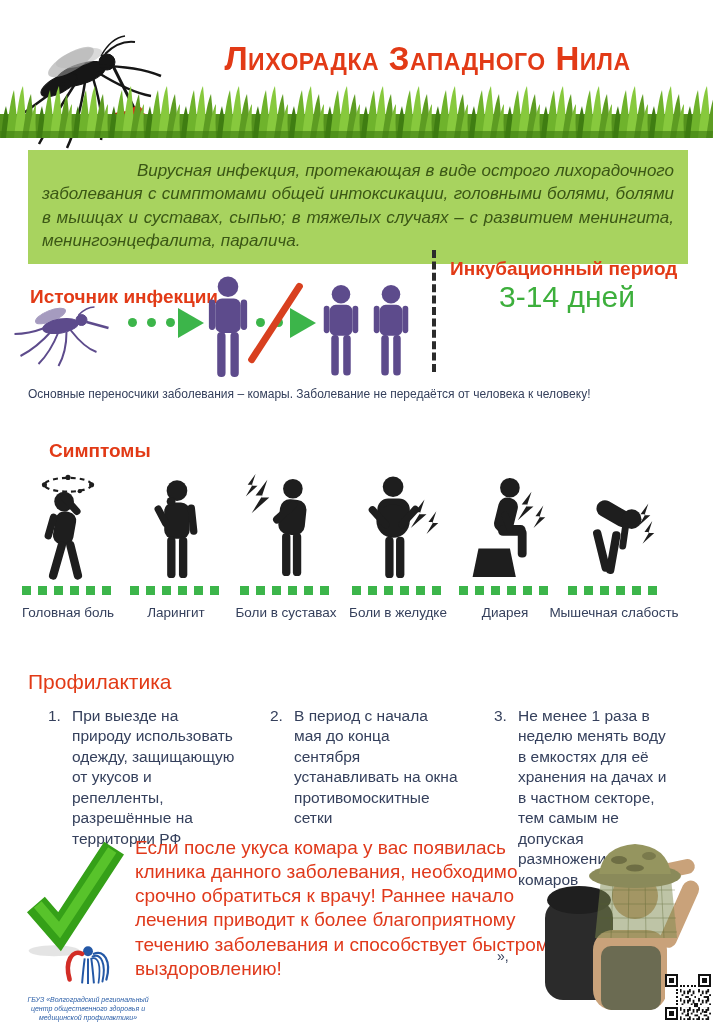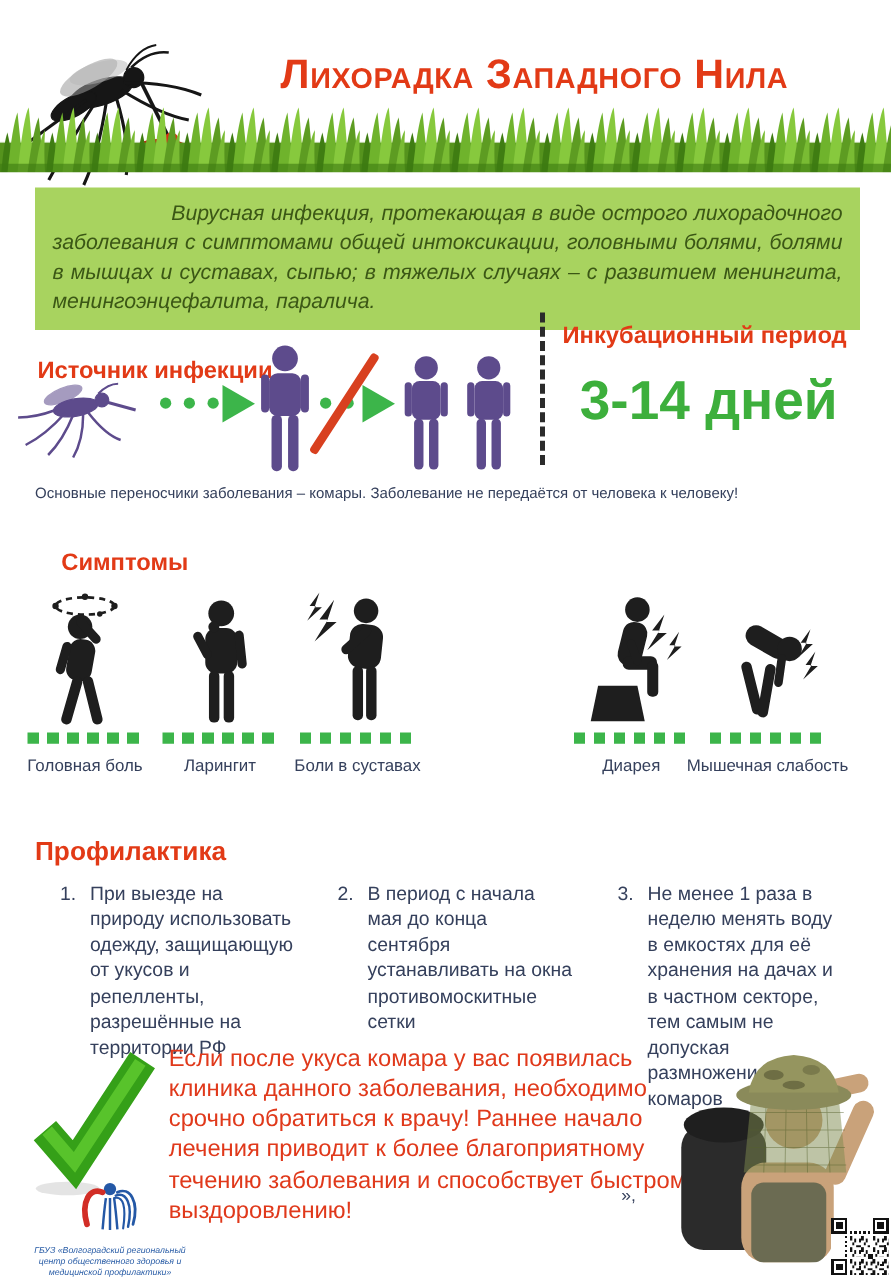--- a/index.html
+++ b/index.html
@@ -20,22 +20,22 @@
   .grass svg{width:100%;height:100%;display:block;}
   
   .intro-box{position:absolute;left:28px;right:25px;top:150px;background:var(--intro-bg);
     padding:9px 14px 11px;}
   .intro-box p{font-style:italic;font-size:17px;line-height:1.38;color:var(--intro-text);
     text-align:justify;text-indent:95px;}
   
   .mid-heading{position:absolute;font-size:19px;font-weight:bold;color:var(--heading-red);}
   .src-h{left:30px;top:256px;margin-top:30px;}
   .inc-h{left:450px;top:258px;width:240px;}
-  .inc-v{position:absolute;left:452px;top:296px;width:230px;text-align:center;
-    font-size:44px;font-weight:bold;color:var(--value-green);}
+  .inc-v{position:absolute;left:452px;top:280px;width:230px;text-align:center;
+    font-size:30px;font-weight:normal;color:var(--value-green);}
   .purple-mosquito{position:absolute;left:8px;top:290px;width:116px;height:80px;}
   .dot{position:absolute;width:9px;height:9px;border-radius:50%;background:var(--accent-green);}
   .tri{position:absolute;width:0;height:0;border-top:15px solid transparent;
     border-bottom:15px solid transparent;border-left:26px solid var(--accent-green);}
   .person-svg{position:absolute;}
   .slash{position:absolute;left:272px;top:276px;width:7px;height:94px;background:var(--slash-red);
     border-radius:3px;transform:rotate(33deg);}
   .divider{position:absolute;left:432px;top:250px;height:122px;border-left:4px dashed #2b2b2b;}
   
   .transmission{position:absolute;left:28px;right:18px;top:386px;font-size:12px;
@@ -43,21 +43,21 @@
   .symptoms-h{left:28px;top:440px;margin-left:21px;}
   
   .symptom{position:absolute;top:470px;width:116px;display:flex;flex-direction:column;
     align-items:center;height:170px;}
   .symptom .ic{height:112px;display:flex;align-items:flex-end;}
   .dotline{width:92px;height:9px;margin-top:4px;
     background:repeating-linear-gradient(90deg,var(--accent-green) 0 9px,transparent 9px 16px);}
   .symptom .lbl{margin-top:10px;font-size:13.5px;color:var(--body-navy);white-space:nowrap;text-align:right;}
   .s1{left:10px}.s2{left:118px}.s3{left:228px}.s4{left:340px}.s5{left:447px}.s6{left:556px}
   
-  .prev-h{position:absolute;left:28px;top:670px;font-size:21px;font-weight:bold;color:var(--heading-red);}
+  .prev-h{position:absolute;left:28px;top:670px;font-size:21px;font-weight:normal;color:var(--heading-red);}
   .prev-item{position:absolute;top:706px;display:flex;font-size:15.5px;line-height:1.32;
     color:var(--body-navy);}
   .prev-item .num{width:24px;flex:none;}
   .p1{left:48px;width:190px}.p2{left:270px;width:188px}.p3{left:494px;width:184px}
   
   .warning{position:absolute;left:25px;top:836px;width:556px;}
   .check{float:left;width:100px;height:122px;margin:2px 10px 0 0;}
   .warning p{font-size:19px;line-height:1.27;color:var(--warning-red);}
   .traveler{position:absolute;left:523px;top:834px;width:190px;height:176px;}
   .quote-mark{position:absolute;left:497px;top:948px;font-size:14px;color:var(--body-navy);}
@@ -234,20 +234,39 @@
         <rect x="58" y="33" width="7.5" height="31" rx="3.7" transform="rotate(-6 62 48)"></rect>
         <rect x="36" y="66" width="8.5" height="42" rx="4"></rect>
             <rect x="48" y="66" width="8.5" height="42" rx="4"></rect>
       </g>
         </svg>
       </div>
     <div class="dotline"></div>
     <div class="lbl">Ларингит</div>
   </div>
 
+  <div class="symptom s4">
+    <div class="ic">
+        <svg width="90" height="110" viewBox="0 0 90 112">
+      <g fill="#1e1e1e">
+        <circle cx="40" cy="15" r="10.5"></circle>
+        <rect x="24" y="27" width="33" height="26" rx="11"></rect>
+        <circle cx="40" cy="50" r="17"></circle>
+        <rect x="22" y="32" width="7.5" height="28" rx="3.7" transform="rotate(-42 26 46)"></rect>
+        <rect x="52" y="32" width="7.5" height="28" rx="3.7" transform="rotate(42 56 46)"></rect>
+        <rect x="32" y="66" width="8.5" height="42" rx="4"></rect>
+            <rect x="43" y="66" width="8.5" height="42" rx="4"></rect>
+        <path d="M72 28 L62 41 L68 41 L58 57 L74 43 L67 43 Z"></path>
+        <path d="M84 40 L76 51 L81 51 L74 63 L86 52 L80 52 Z"></path>
+      </g>
+        </svg>
+      </div>
+    <div class="dotline"></div>
+    <div class="lbl">Боли в желудке</div>
+  </div>
 
   <div class="symptom s5">
     <div class="ic">
         <svg width="90" height="110" viewBox="0 0 90 112">
       <g fill="#1e1e1e">
         <polygon points="18,78 50,78 56,107 12,107"></polygon>
         <circle cx="50" cy="16" r="10"></circle>
         <rect x="36" y="26" width="20" height="36" rx="9" transform="rotate(14 46 44)"></rect>
         <rect x="38" y="54" width="28" height="11" rx="5"></rect>
         <rect x="58" y="58" width="9" height="29" rx="4"></rect>

